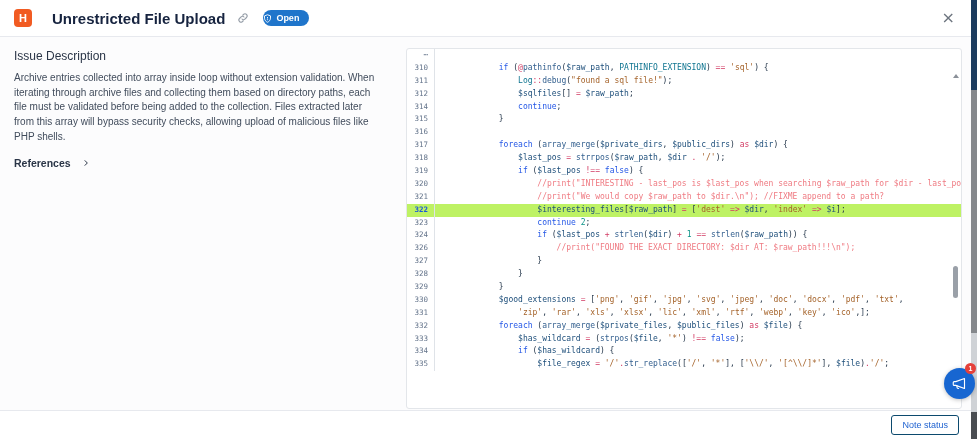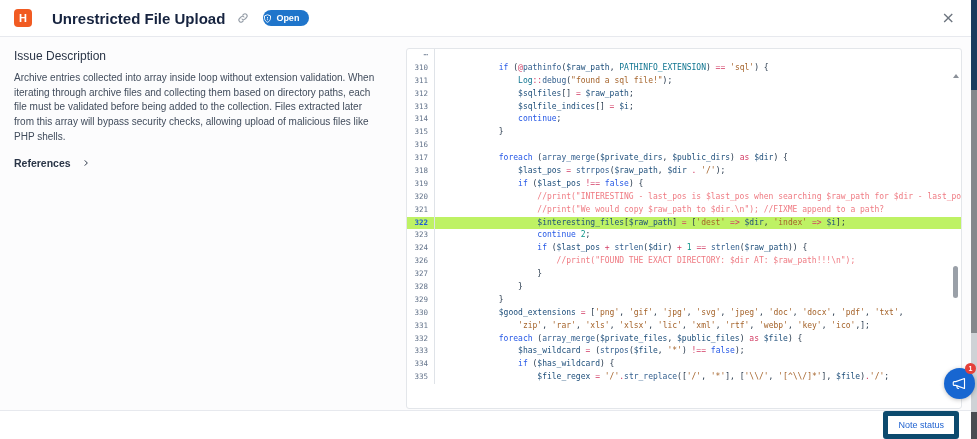--- a/index.html
+++ b/index.html
@@ -39,21 +39,21 @@
 .tk-num{color:#0d9488}.tk-pl{color:#24364a}
 
 .sb{position:absolute;top:22px;right:1px;bottom:1px;width:9px;z-index:5}
 .sb-up{width:0;height:0;border-left:3px solid transparent;border-right:3px solid transparent;border-bottom:4px solid #8a9098;margin:3px auto 0;cursor:pointer}
 .sb-thumb{position:absolute;top:195px;left:2px;width:5px;height:32px;background:#9aa0a8;border-radius:3px;cursor:pointer}
 
 .fab{position:absolute;left:944px;top:368px;width:31px;height:31px;border-radius:50%;background:#1766d1;display:flex;align-items:center;justify-content:center;z-index:60;box-shadow:0 1px 4px rgba(0,0,0,.25);cursor:pointer}
 .fab-badge{position:absolute;left:965px;top:363px;width:11px;height:11px;border-radius:50%;background:#e5403a;color:#fff;font-size:7px;font-weight:bold;display:flex;align-items:center;justify-content:center;z-index:61}
 
 .footer{position:absolute;left:0;top:410px;width:971px;height:29px;background:#fff;border-top:1px solid #e7e9ee;display:flex;align-items:center;justify-content:flex-end;padding-right:12px;z-index:10}
-.note-btn{border:5px solid #0c4a6e;color:#2264d1;background:#fff;font-size:9px;padding:4px 10px;border-radius:3px;font-family:"Liberation Sans",sans-serif;cursor:pointer}
+.note-btn{border:1px solid #0c4a6e;color:#2264d1;background:#fff;font-size:9px;padding:4px 10px;border-radius:3px;font-family:"Liberation Sans",sans-serif;cursor:pointer}
 </style>
 </head>
 <body>
 
 <div class="app">
 
   <div class="topbar">
     <div class="sev">H</div>
     <div class="title">Unrestricted File Upload</div>
     <span class="linkicon">
@@ -90,21 +90,20 @@
       </div>
     </div>
 
     <div class="codepanel">
       <div class="codearea">
         <div id="code-lines">
             <div class="code-line"><span class="gutter">⋯</span><span class="code-text"></span></div>
             <div class="code-line"><span class="gutter">310</span><span class="code-text">            <span class="tk-kw">if</span><span class="tk-pl"> (</span><span class="tk-op">@</span><span class="tk-fn">pathinfo</span><span class="tk-pl">(</span><span class="tk-var">$raw_path</span><span class="tk-pl">, </span><span class="tk-cls">PATHINFO_EXTENSION</span><span class="tk-pl">) </span><span class="tk-op">==</span><span class="tk-pl"> </span><span class="tk-str">'sql'</span><span class="tk-pl">) {</span></span></div>
             <div class="code-line"><span class="gutter">311</span><span class="code-text">                <span class="tk-cls">Log</span><span class="tk-op">::</span><span class="tk-fn">debug</span><span class="tk-pl">(</span><span class="tk-str">"found a sql file!"</span><span class="tk-pl">);</span></span></div>
             <div class="code-line"><span class="gutter">312</span><span class="code-text">                <span class="tk-var">$sqlfiles</span><span class="tk-pl">[] </span><span class="tk-op">=</span><span class="tk-pl"> </span><span class="tk-var">$raw_path</span><span class="tk-pl">;</span></span></div>
-            <div class="code-line"><span class="gutter">313</span><span class="code-text">                <span class="tk-var">$sqlfile_indices</span><span class="tk-pl">[] </span><span class="tk-op">=</span><span class="tk-pl"> </span><span class="tk-var">$i</span><span class="tk-pl">;</span></span></div>
             <div class="code-line"><span class="gutter">314</span><span class="code-text">                <span class="tk-kw">continue</span><span class="tk-pl">;</span></span></div>
             <div class="code-line"><span class="gutter">315</span><span class="code-text">            <span class="tk-pl">}</span></span></div>
             <div class="code-line"><span class="gutter">316</span><span class="code-text"></span></div>
             <div class="code-line"><span class="gutter">317</span><span class="code-text">            <span class="tk-kw">foreach</span><span class="tk-pl"> (</span><span class="tk-fn">array_merge</span><span class="tk-pl">(</span><span class="tk-var">$private_dirs</span><span class="tk-pl">, </span><span class="tk-var">$public_dirs</span><span class="tk-pl">) </span><span class="tk-op">as</span><span class="tk-pl"> </span><span class="tk-var">$dir</span><span class="tk-pl">) {</span></span></div>
             <div class="code-line"><span class="gutter">318</span><span class="code-text">                <span class="tk-var">$last_pos</span><span class="tk-pl"> </span><span class="tk-op">=</span><span class="tk-pl"> </span><span class="tk-fn">strrpos</span><span class="tk-pl">(</span><span class="tk-var">$raw_path</span><span class="tk-pl">, </span><span class="tk-var">$dir</span><span class="tk-pl"> </span><span class="tk-op">.</span><span class="tk-pl"> </span><span class="tk-str">'/'</span><span class="tk-pl">);</span></span></div>
             <div class="code-line"><span class="gutter">319</span><span class="code-text">                <span class="tk-kw">if</span><span class="tk-pl"> (</span><span class="tk-var">$last_pos</span><span class="tk-pl"> </span><span class="tk-op">!==</span><span class="tk-pl"> </span><span class="tk-kwc">false</span><span class="tk-pl">) {</span></span></div>
             <div class="code-line"><span class="gutter">320</span><span class="code-text">                    <span class="tk-com">//print("INTERESTING - last_pos is $last_pos when searching $raw_path for $dir - last_pos+strlen(\$dir) is: ".($last_pos+strlen</span></span></div>
             <div class="code-line"><span class="gutter">321</span><span class="code-text">                    <span class="tk-com">//print("We would copy $raw_path to $dir.\n"); //FIXME append to a path?</span></span></div>
             <div class="code-line hl"><span class="gutter">322</span><span class="code-text">                    <span class="tk-var">$interesting_files</span><span class="tk-pl">[</span><span class="tk-var">$raw_path</span><span class="tk-pl">] </span><span class="tk-op">=</span><span class="tk-pl"> [</span><span class="tk-str">'dest'</span><span class="tk-pl"> </span><span class="tk-op">=&gt;</span><span class="tk-pl"> </span><span class="tk-var">$dir</span><span class="tk-pl">, </span><span class="tk-str">'index'</span><span class="tk-pl"> </span><span class="tk-op">=&gt;</span><span class="tk-pl"> </span><span class="tk-var">$i</span><span class="tk-pl">];</span></span></div>
             <div class="code-line"><span class="gutter">323</span><span class="code-text">                    <span class="tk-kw">continue</span><span class="tk-pl"> </span><span class="tk-num">2</span><span class="tk-pl">;</span></span></div>

